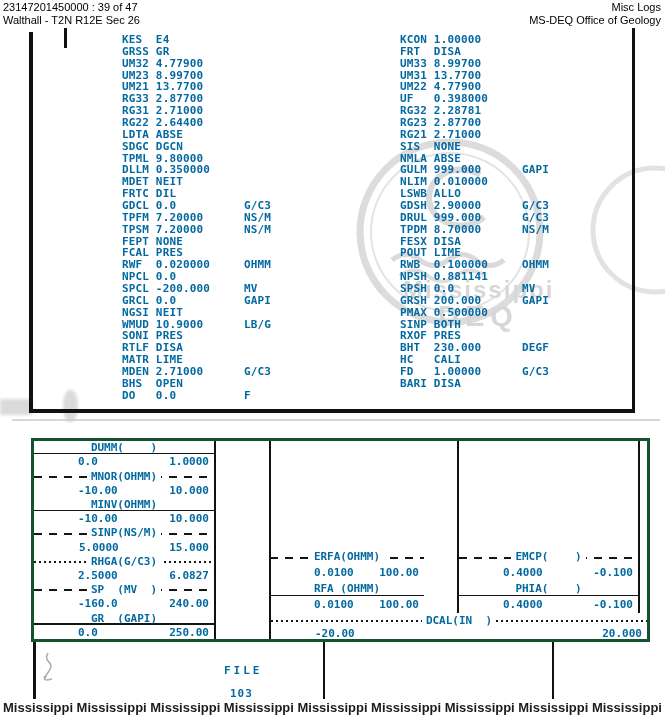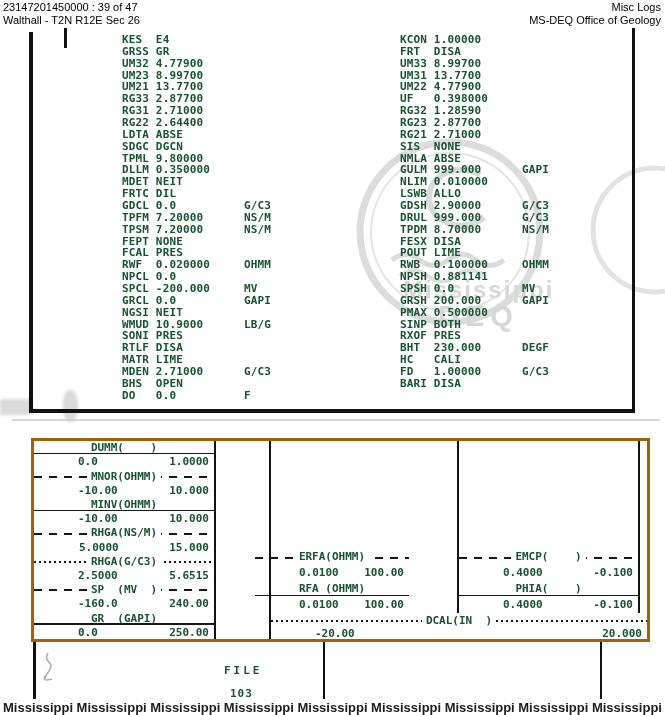--- a/index.html
+++ b/index.html
@@ -14,50 +14,50 @@
   .hdr.left  { left:3px; text-align:left; }
   .hdr.right { right:4px; text-align:right;margin-left:32px; }
   .footer-row {
     position:absolute; left:0; top:699px; width:665px; height:16px; z-index:5;
     background:#ffffff; display:flex; justify-content:space-between;
     padding:1px 3px 0 3px;
   }
   .footer-row span { font-size:13px; font-weight:bold; color:#1c1c1c; }
 
   
-  .scan { font-family:"DejaVu Sans Mono", monospace; font-weight:bold; color:#14532d; }
+  .scan { font-family:"DejaVu Sans Mono", monospace; font-weight:bold; color:#0369a1; }
   .param-col { position:absolute; z-index:2; }
   .param-row { height:11.87px; line-height:11.9px; font-size:11px; white-space:pre; letter-spacing:.15px; }
 
   
   .vline, .hline { position:absolute; background:#111; z-index:2; }
   .gray { background:#c6c6c6; }
 
   
   #seal { position:absolute; left:330px; top:120px; z-index:0; }
   .wm-word { position:absolute; z-index:0; color:#d7d7d7; font-weight:bold;
              font-family:"Liberation Sans", sans-serif; letter-spacing:2px; }
 
   
   #lower-box { position:absolute; left:31px; top:438px; width:619px; height:204px;
-               border:3px solid #a16207; z-index:2; }
+               border:3px solid #14532d; z-index:2; }
   .divider { position:absolute; top:0; width:2px; background:#111; }
   .track { display:flex; flex-direction:column; }
   .t-label { position:relative; display:flex; align-items:center; justify-content:center; }
   .t-label .rule { position:absolute; left:0; right:0; bottom:2px; height:2px; }
   .rule.solid  { background:#161616; height:1.5px; bottom:0; }
   .rule.dashed { background:repeating-linear-gradient(90deg,#161616 0 8px,transparent 8px 15px); bottom:5px; }
   .rule.dotted { background:repeating-linear-gradient(90deg,#161616 0 2px,transparent 2px 5px); bottom:5px; height:2px; }
   .t-label .txt { position:relative; z-index:1; background:#fff; padding:0 4px;
                   font-size:11px; white-space:pre; }
   .t-vals { display:flex; justify-content:space-between; align-items:center;
             padding:0 5px; font-size:11px; white-space:pre;margin-left:39px; }
 
   
-  #file-box { position:absolute; left:33px; top:642px; width:569px; height:60px;
+  #file-box { position:absolute; left:33px; top:642px; width:521px; height:60px;
               border-left:3px solid #111; border-right:2px solid #111; z-index:2; }
   #file-box .divider { height:100%; }
   .file-line { position:absolute; font-size:11px; }
 
   
   .smudge { position:absolute; z-index:1; background:#bdbdbd; opacity:.55; filter:blur(1.5px); }
 </style>
 </head>
 <body>
 
@@ -124,21 +124,21 @@
       <div class="param-row">BHS  OPEN         </div>
       <div class="param-row">DO   0.0          F</div>
     </div>
   <div id="pcol-right" class="param-col scan" style="left:400px; top:34px;">
       <div class="param-row">KCON 1.00000      </div>
       <div class="param-row">FRT  DISA         </div>
       <div class="param-row">UM33 8.99700      </div>
       <div class="param-row">UM31 13.7700      </div>
       <div class="param-row">UM22 4.77900      </div>
       <div class="param-row">UF   0.398000     </div>
-      <div class="param-row">RG32 1.28590      </div>
+      <div class="param-row">RG32 2.28781      </div>
       <div class="param-row">RG23 2.87700      </div>
       <div class="param-row">RG21 2.71000      </div>
       <div class="param-row">SIS  NONE         </div>
       <div class="param-row">NMLA ABSE         </div>
       <div class="param-row">GULM 999.000      GAPI</div>
       <div class="param-row">NLIM 0.010000     </div>
       <div class="param-row">LSWB ALLO         </div>
       <div class="param-row">GDSH 2.90000      G/C3</div>
       <div class="param-row">DRUL 999.000      G/C3</div>
       <div class="param-row">TPDM 8.70000      NS/M</div>
@@ -181,47 +181,47 @@
         <div class="track">
           <div class="t-label" style="height: 13.4px;">
             <div class="rule solid"></div>
             <span class="txt" style="background: transparent;">MINV(OHMM)</span>
           </div>
           <div class="t-vals" style="height: 15px;"><span>-10.00</span><span>10.000</span></div>
         </div>
         <div class="track">
           <div class="t-label" style="height: 13.4px;">
             <div class="rule dashed"></div>
-            <span class="txt">RHGA(NS/M)</span>
+            <span class="txt">SINP(NS/M)</span>
           </div>
           <div class="t-vals" style="height: 15px; padding-left: 6px;"><span>5.0000</span><span>15.000</span></div>
         </div>
         <div class="track">
           <div class="t-label" style="height: 13.4px;">
             <div class="rule dotted"></div>
             <span class="txt">RHGA(G/C3)</span>
           </div>
-          <div class="t-vals" style="height: 15px; gap: 16px;"><span>2.5000</span><span>5.6515</span></div>
+          <div class="t-vals" style="height: 15px; gap: 16px;"><span>2.5000</span><span>6.0827</span></div>
         </div>
         <div class="track">
           <div class="t-label" style="height: 13.4px;">
             <div class="rule dashed"></div>
             <span class="txt">SP  (MV  )</span>
           </div>
           <div class="t-vals" style="height: 15px;"><span>-160.0</span><span>240.00</span></div>
         </div>
         <div class="track">
           <div class="t-label" style="height: 13.4px;">
             <div class="rule solid"></div>
             <span class="txt" style="background: transparent;">GR  (GAPI)</span>
           </div>
           <div class="t-vals" style="height: 15px;"><span>0.0</span><span>250.00</span></div>
         </div>
       </div>
-    <div id="tracks-res" class="scan" style="position:absolute; left:221px; top:108px; width:154px;text-align:right;">
+    <div id="tracks-res" class="scan" style="position:absolute; left:236px; top:108px; width:154px;text-align:right;">
         <div class="track">
           <div class="t-label" style="height: 15px;">
             <div class="rule dashed"></div>
             <span class="txt">ERFA(OHMM)</span>
           </div>
           <div class="t-vals" style="height: 17px;"><span>0.0100</span><span>100.00</span></div>
         </div>
         <div class="track">
           <div class="t-label" style="height: 15px;">
             <div class="rule solid"></div>

